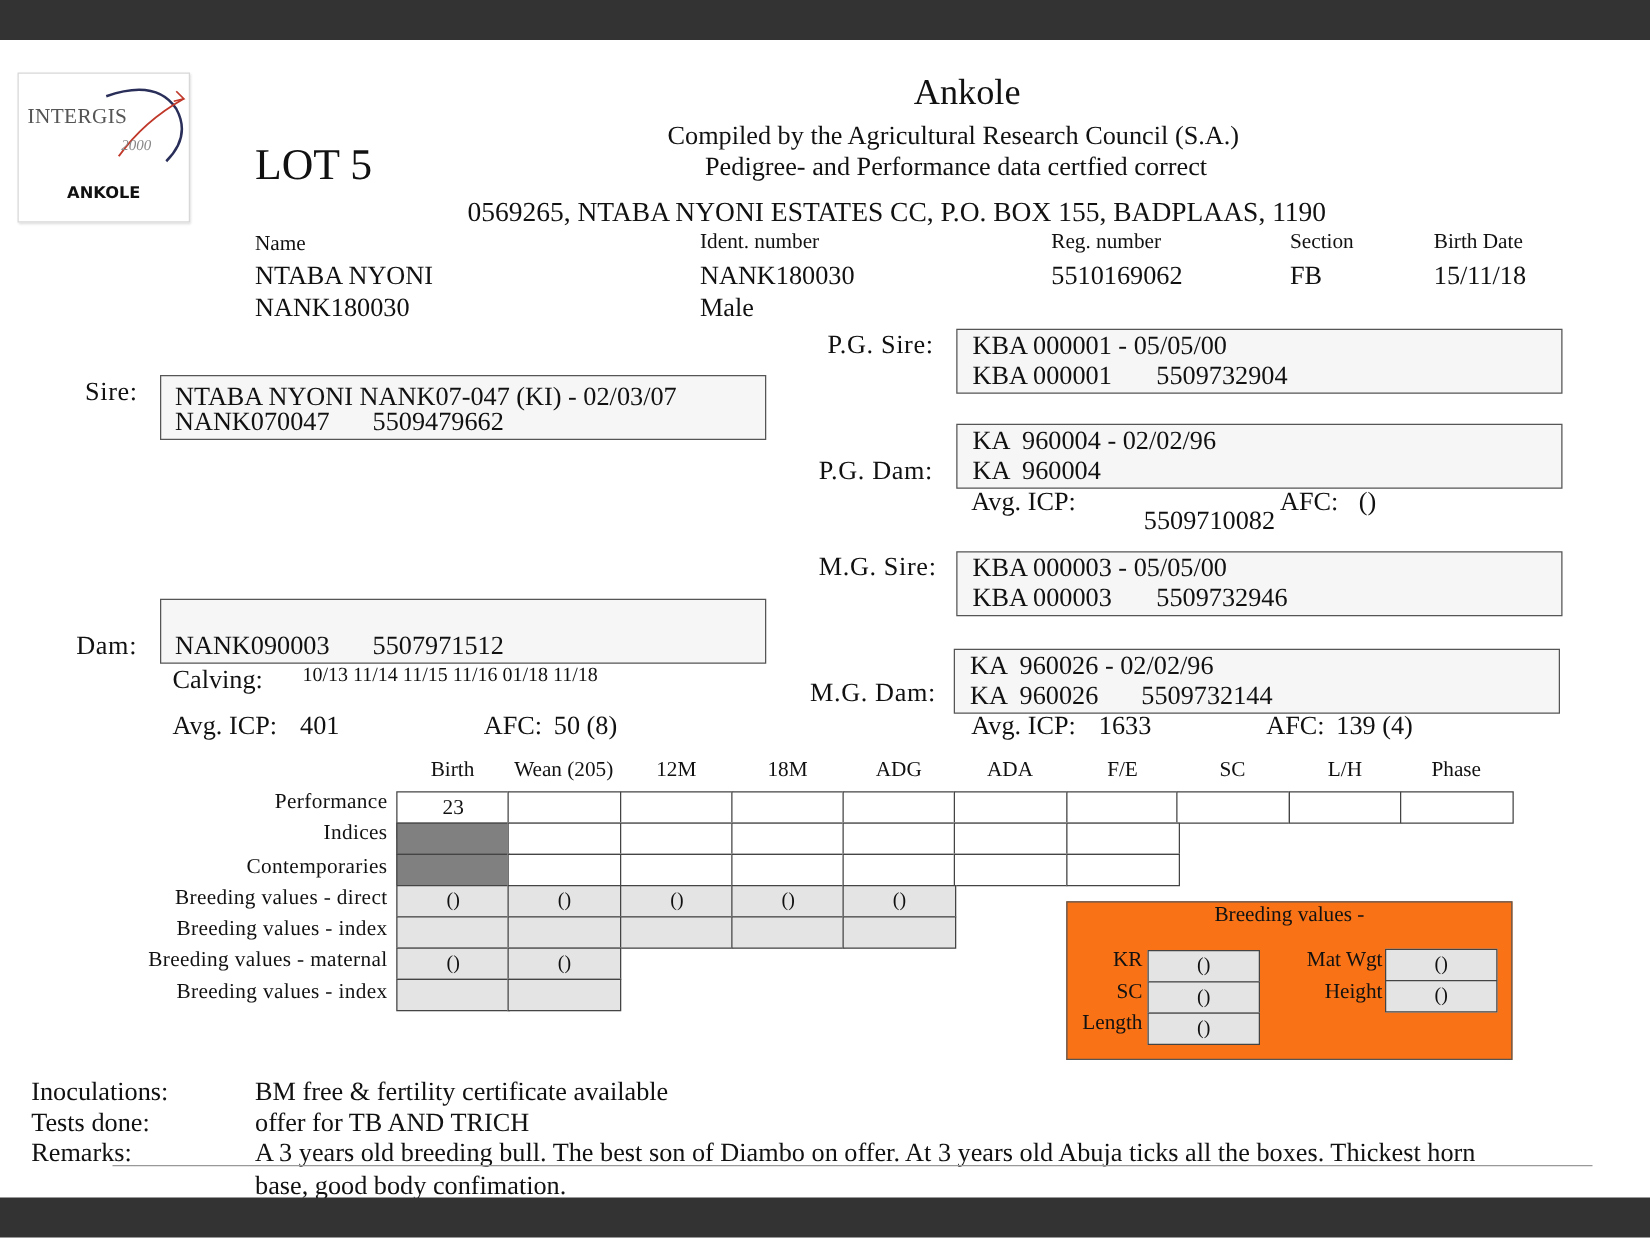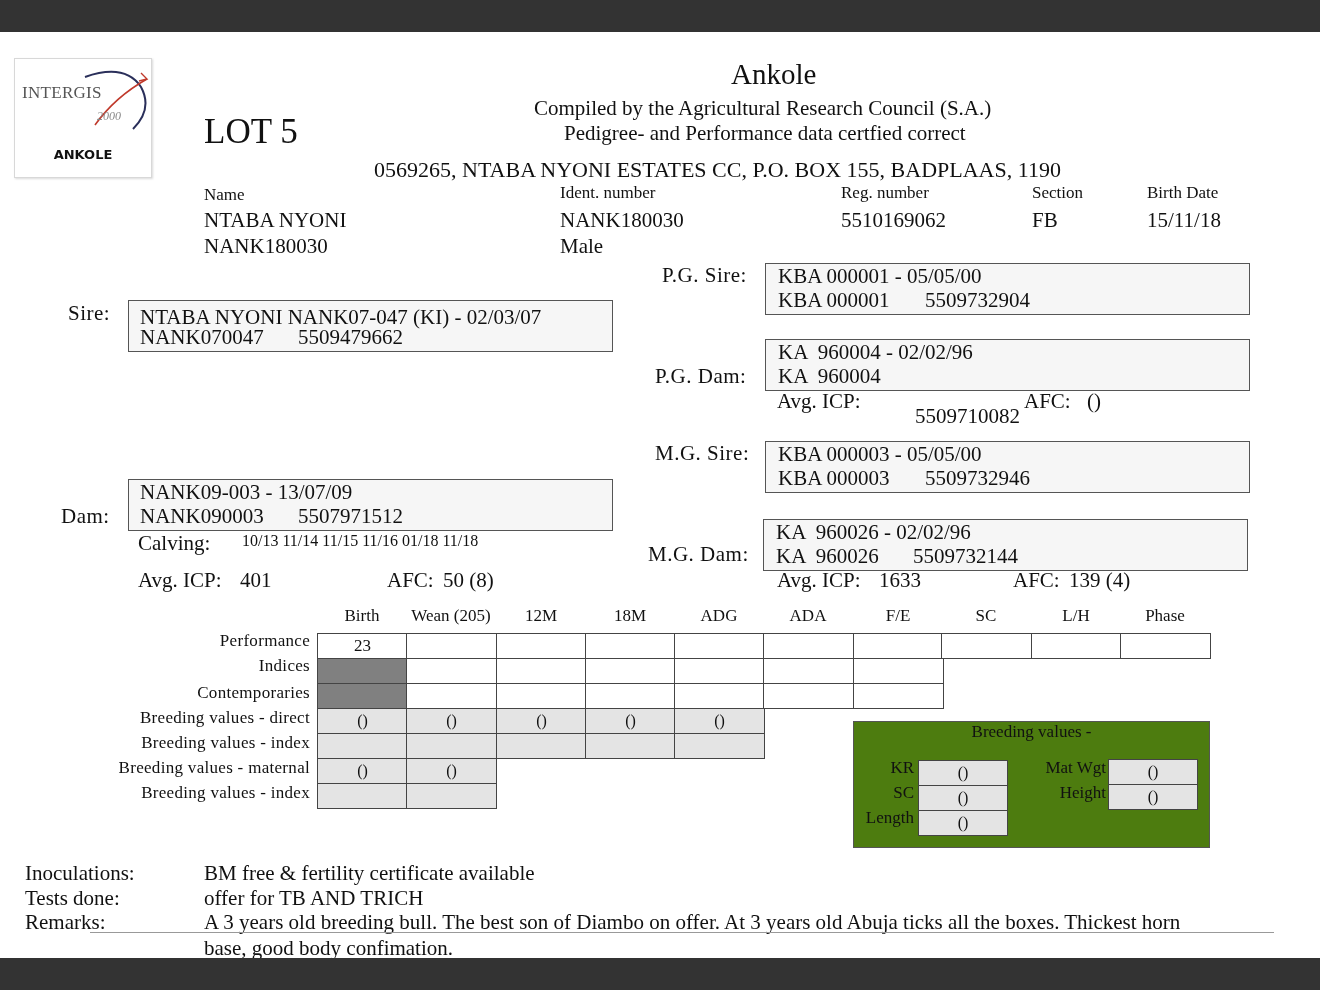--- a/index.html
+++ b/index.html
@@ -25,21 +25,21 @@
   .box { position:absolute; border:1px solid #555; background:#f6f6f6; }
   .box .ln { position:absolute; font-size:21px; white-space:nowrap; }
   .plabel { font-size:21px; letter-spacing:0.5px; }
   .cell { position:absolute; border:1px solid #444; box-sizing:border-box; text-align:center;
           font-size:16px; line-height:24px; }
   .white { background:#fff; }
   .dark { background:#808080; }
   .light { background:#e4e4e4; }
   .colh { position:absolute; font-size:17px; text-align:center; width:90px; top:606px; }
   .rowh { position:absolute; font-size:17px; text-align:right; right:1010px; letter-spacing:0.3px; }
-  .bvbox { position:absolute; left:853px; top:721px; width:355px; height:125px; border:1px solid #555; background:#4d7c0f; }
+  .bvbox { position:absolute; left:853px; top:721px; width:355px; height:125px; border:1px solid #555; background:#f97316; }
   .rem-lbl { font-size:21px; }
   .hr { position:absolute; left:90px; top:932px; width:1184px; height:1px; background:#999; }
 </style>
 </head>
 <body>
 
 <div class="bar-top"></div>
 
 <div class="logo">
   <svg class="logo-arc" width="96" height="70" viewBox="0 0 96 70">
@@ -77,21 +77,20 @@
 
 <div class="abs plabel" style="left:68px;top:301px;">Sire:</div>
 <div class="box" style="left:128px;top:300px;width:483px;height:50px;">
   <span class="ln" style="left:11px;top:4px;">NTABA NYONI NANK07-047 (KI) - 02/03/07</span>
   <span class="ln" style="left:11px;top:24px;">NANK070047</span>
   <span class="ln" style="left:169px;top:24px;">5509479662</span>
 </div>
 
 <div class="abs plabel" style="left:61px;top:504px;">Dam:</div>
 <div class="box" style="left:128px;top:479px;width:483px;height:50px;">
-  <span class="ln" style="left:11px;top:0px;">NANK09-003 - 13/07/09</span>
   <span class="ln" style="left:11px;top:24px;">NANK090003</span>
   <span class="ln" style="left:169px;top:24px;">5507971512</span>
 </div>
 <div class="abs val" style="left:138px;top:531px;">Calving:</div>
 <div class="abs" style="left:242px;top:532px;font-size:16px;">10/13 11/14 11/15 11/16 01/18 11/18</div>
 <div class="abs val" style="left:138px;top:568px;">Avg. ICP:</div>
 <div class="abs val" style="left:240px;top:568px;">401</div>
 <div class="abs val" style="left:387px;top:568px;">AFC:</div>
 <div class="abs val" style="left:443px;top:568px;">50 (8)</div>
 

